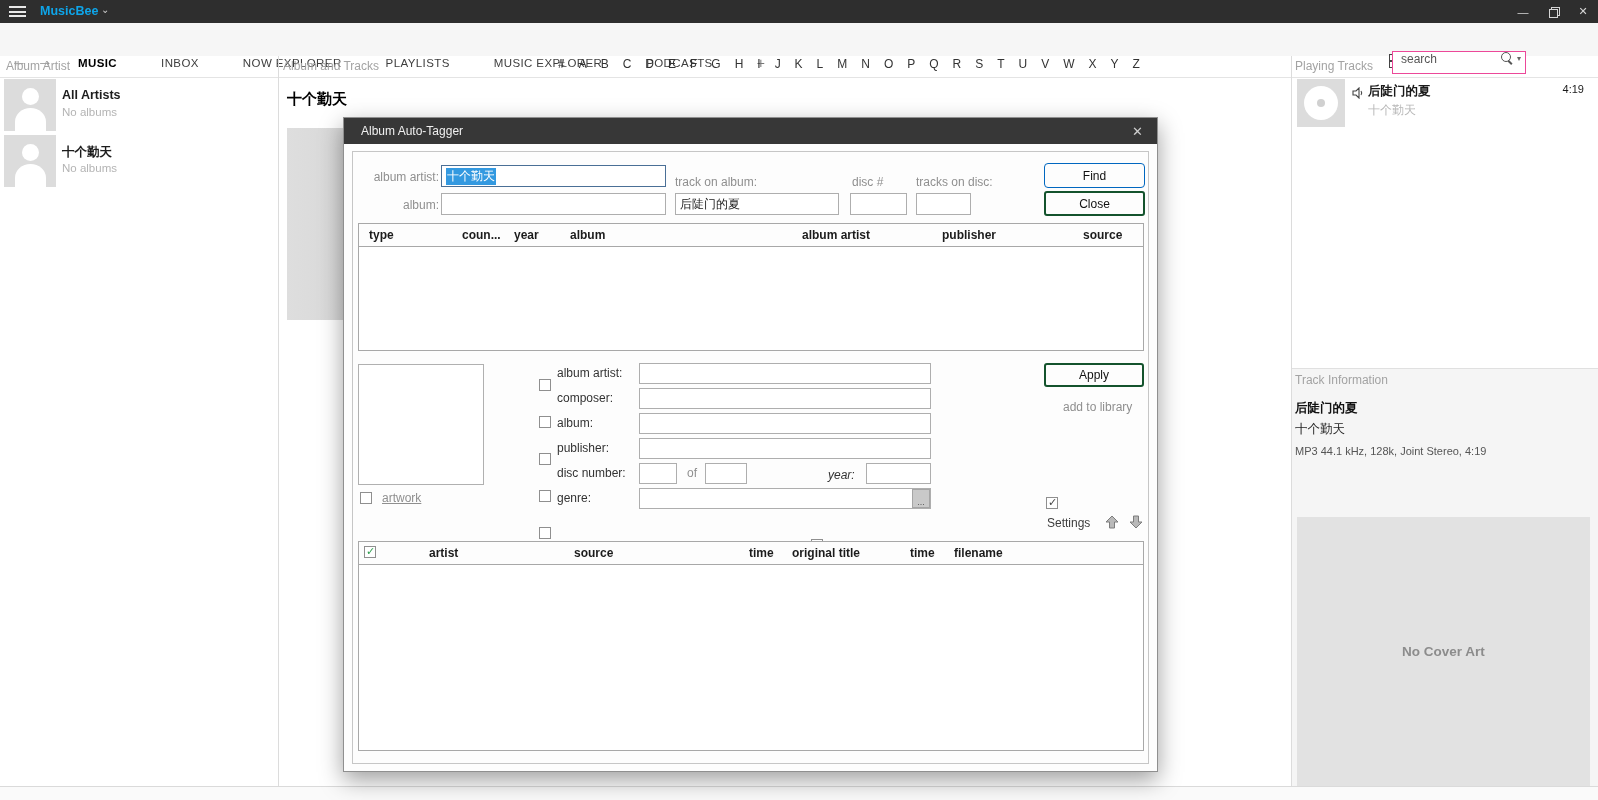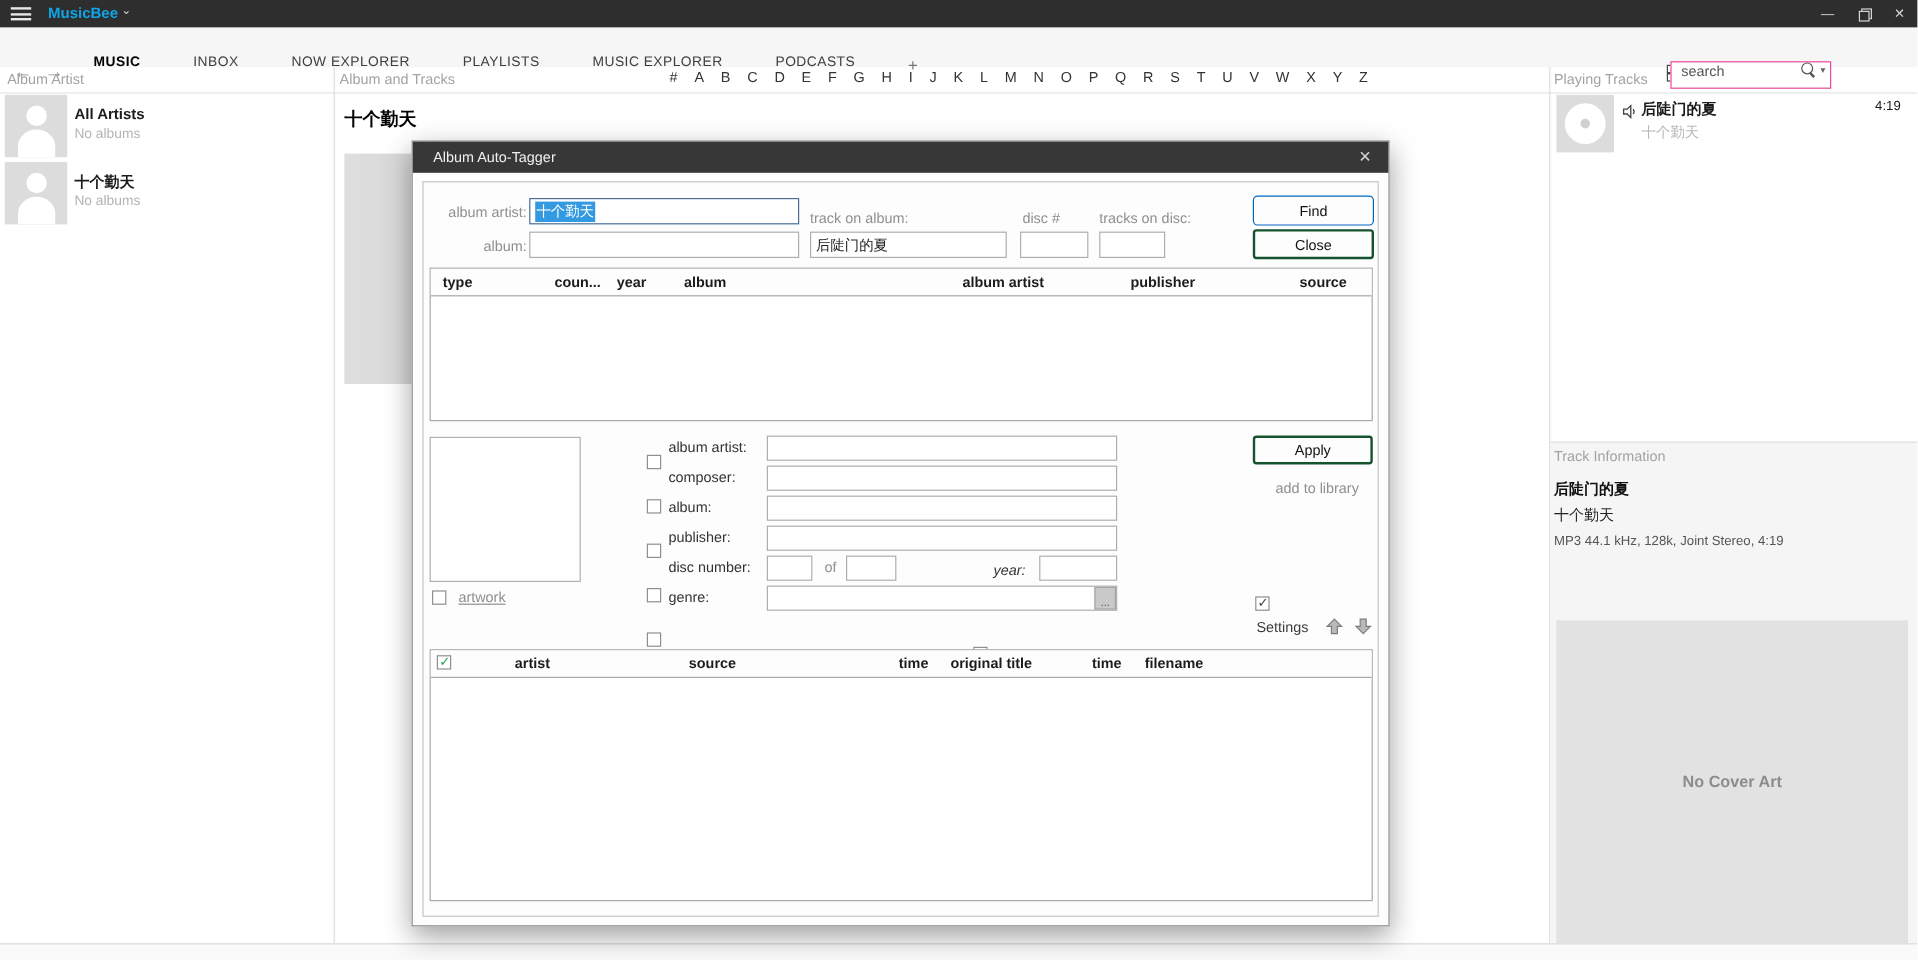--- a/index.html
+++ b/index.html
@@ -16,21 +16,21 @@
   .app-chevron { left:101px; top:4px; color:#ccc; font-size:10px; }
   .win-btns { right:0; top:0; height:23px; display:flex; }
   .win-btn { width:30px; height:23px; display:flex; align-items:center; justify-content:center; color:#d6d6d6; font-size:11px; cursor:pointer; }
   .restore-glyph { position:relative; width:9px; height:9px; }
   .restore-glyph::before { content:""; position:absolute; left:2px; top:0; width:7px; height:7px; border:1px solid #d6d6d6; }
   .restore-glyph::after { content:""; position:absolute; left:0; top:2px; width:7px; height:7px; border:1px solid #d6d6d6; background:#2e2e2e; }
 
   
   #tabbar { left:0; top:23px; width:1598px; height:33px; background:#f6f6f6; }
   .nav-arrow { top:29px; font-size:16px; color:#8f8f8f; cursor:pointer; }
-  .tabs { left:78px; top:23px; height:33px; display:flex; gap:44px; }
+  .tabs { left:78px; top:23px; height:33px; display:flex; align-items:center; gap:44px; }
   .tab { font-size:11.5px; letter-spacing:.4px; color:#3e3e3e; cursor:pointer; white-space:nowrap; }
   .tab.active { color:#000; font-weight:bold; }
   .tab.plus { font-size:14px; color:#777; }
   .layout-icon { left:1389px; top:31px; width:16px; height:14px; border:1.5px solid #444; cursor:pointer; }
   .layout-icon::before { content:""; position:absolute; left:5px; top:0; width:1.5px; height:100%; background:#444; }
   .layout-icon::after { content:""; position:absolute; left:0; top:5px; width:5px; height:1.5px; background:#444; }
   .searchbox { left:1392px; top:28px; width:134px; height:23px; background:#fff; border:1px solid #ec4899; display:flex; align-items:flex-start; }
   .searchbox input { flex:1; border:none; outline:none; background:transparent; font-family:inherit; font-size:12px; color:#555; padding:0 4px 0 8px; width:90px; }
   .searchbox input::placeholder { color:#555; }
   .mag-icon { width:13px; height:13px; position:relative; flex:none; }

